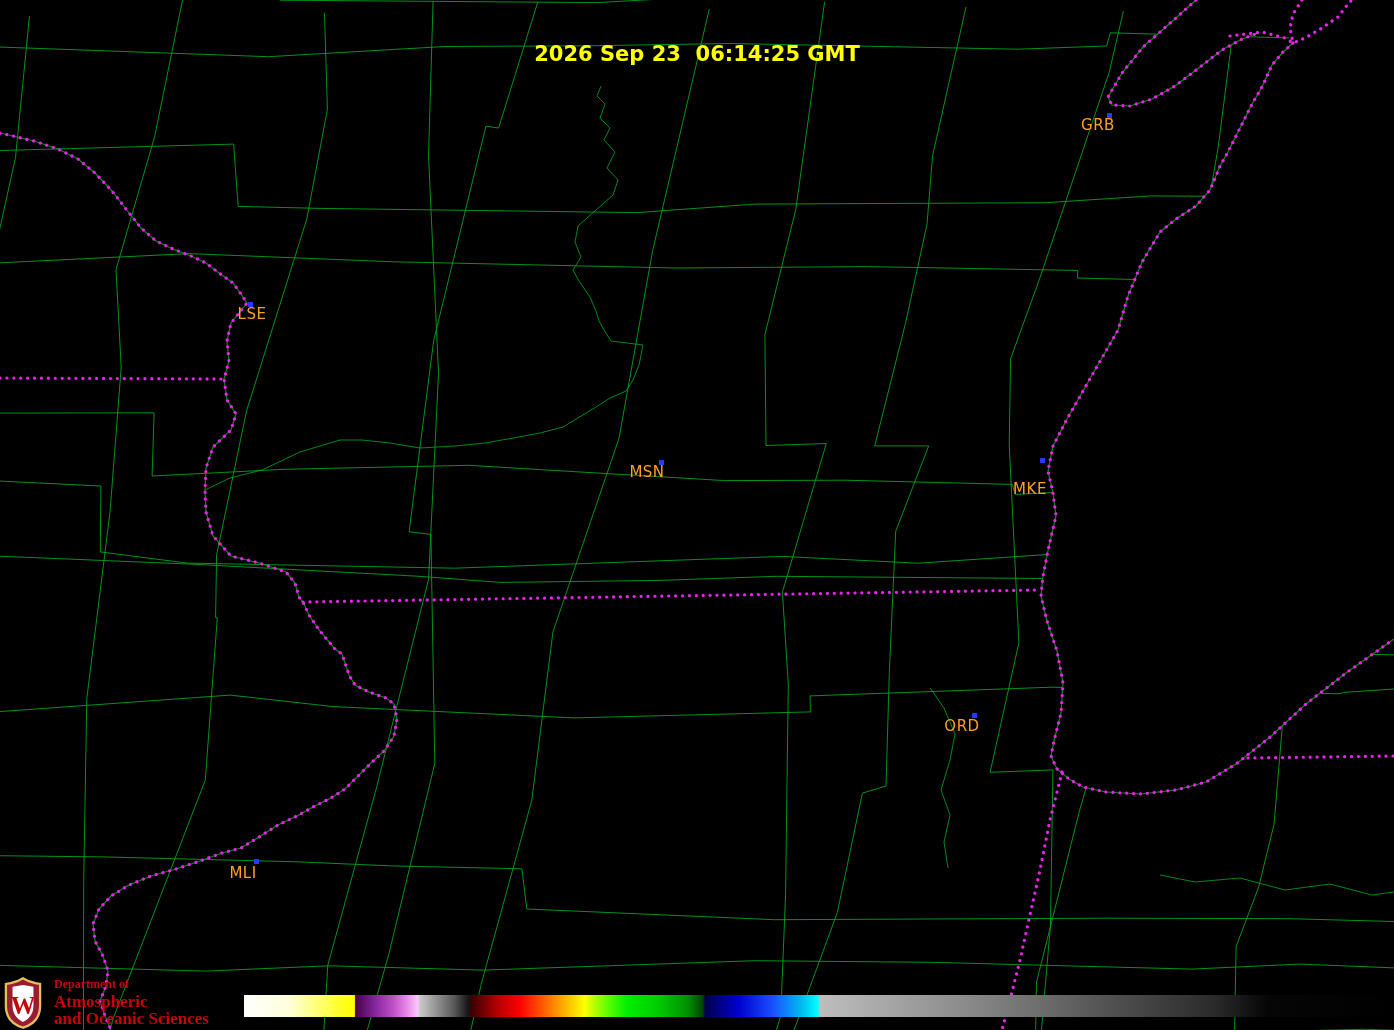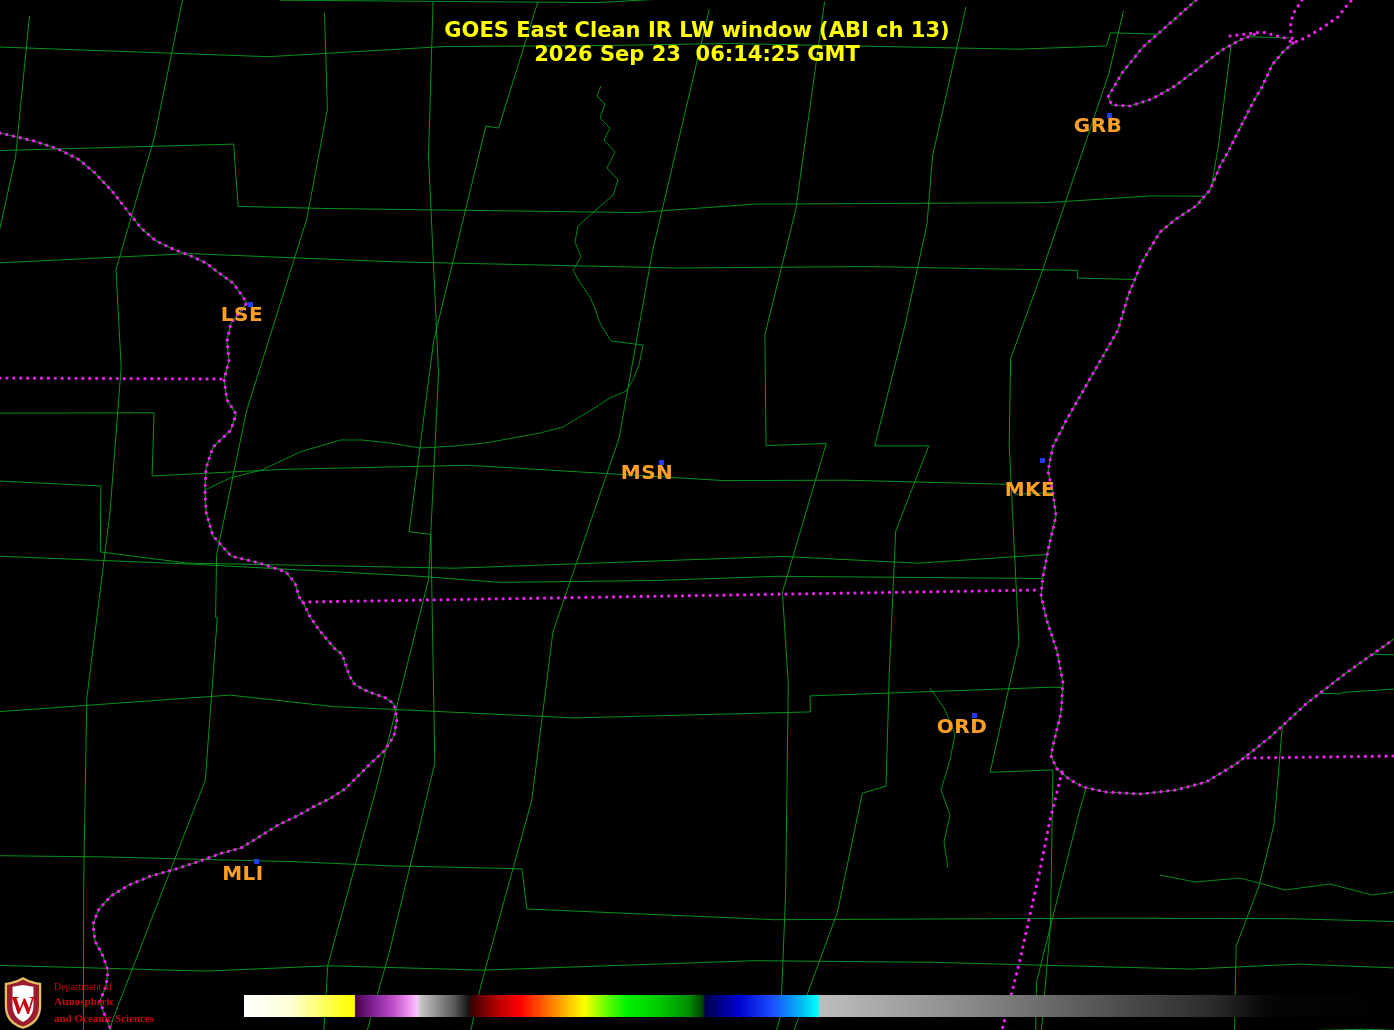--- a/index.html
+++ b/index.html
@@ -9,27 +9,27 @@
   .riverline{fill:none;stroke:var(--county,#00a01c);stroke-width:1;opacity:.85;}
   .waterfill{fill:#000;stroke:none;}
   .shoreline{fill:none;stroke:var(--shore,#008814);stroke-width:1.2;}
   .stateborder{fill:none;stroke:var(--border,#ee22ee);stroke-width:3.2;stroke-linecap:round;stroke-dasharray:.1 6.8;}
   #title{position:absolute;left:0;top:18px;width:100%;text-align:center;color:var(--title,#ffff00);
          font-weight:bold;font-size:21px;line-height:24px;white-space:pre;}
   #stations-layer{position:absolute;left:0;top:0;width:100%;height:100%;}
   .station{position:absolute;}
   .station .dot{position:absolute;width:5px;height:5px;background:var(--dot,#1f3cff);}
   .station .lbl{position:absolute;transform:translate(-50%,-50%);color:var(--station,#ffa024);
-                font-size:20px;font-weight:700;letter-spacing:.5px;}
+                font-size:15px;font-weight:400;letter-spacing:.5px;}
   #colorbar{position:absolute;}
   #logo{position:absolute;left:4px;bottom:1px;display:flex;align-items:flex-end;}
   #logo .crest{flex:0 0 auto;}
   #logo .words{margin-left:12px;margin-bottom:2px;color:var(--logotext,#c5050c);font-family:"Liberation Serif","DejaVu Serif",serif;}
-  #logo .dept{font-size:10px;font-weight:normal;margin-bottom:1px;}
-  #logo .l1,#logo .l2{font-size:11px;line-height:17px;font-weight:bold;}
+  #logo .dept{font-size:12px;font-weight:bold;margin-bottom:1px;}
+  #logo .l1,#logo .l2{font-size:17px;line-height:17px;font-weight:bold;}
 </style>
 </head>
 <body>
 
 <div id="stage">
 
   <svg id="map" width="1394" height="1030" viewBox="0 0 1394 1030">
 
     <g id="mesh">
         <polyline points="-144.0,-5.5 -200.1,229.9 -208.6,348.8 -217.6,410.0 -243.1,494.3 -258.3,562.2 -268.0,737.5 -297.0,879.1 -309.1,960.5 -352.6,1116.6" class="county"></polyline>
@@ -80,30 +80,30 @@
       <path class="stateborder" d="M303,602 L670,596 1037,590"></path>
       <path class="stateborder" d="M1293,43 L1283,52 1272,65 1262,87 1252,104 1244,120 1236,136 1228,152 1220,166 1210,190 1196,206 1176,219 1160,232 1142,262 1128,296 1118,330 1099,363 1083,391 1067,419 1053,446 1048,471 1053,493 1056,516 1049,546 1043,576 1041,596 1047,621 1057,651 1063,683 1061,713 1054,741 1051,756 1057,769 1069,779 1083,787 1106,792 1141,794 1176,790 1206,782 1236,764 1269,738 1306,704 1346,673 1394,639"></path>
       <path class="stateborder" d="M1196,0 L1168,25 1143,47 1122,73 1108,97 1112,105 1130,106 1152,99 1175,86 1200,67 1222,50 1240,40 1258,33"></path>
       <path class="stateborder" d="M1230,36 L1262,32 1285,38 1293,43 1305,38 1322,28 1338,17 1348,4 1352,0"></path>
       <path class="stateborder" d="M1302,0 L1293,14 1290,28 1293,43"></path>
       <path class="stateborder" d="M1248,758 L1394,756"></path>
       <path class="stateborder" d="M1062,772 L1050,820 1040,870 1030,915 1020,960 1010,1000 1002,1030"></path>
     </g>
   </svg>
 
-  <div id="title"><span>GOES East Clean IR LW window (ABI ch 13)</span><br><span>2026 Sep 23  06:14:25 GMT</span></div>
+  <div id="title"><br><span>2026 Sep 23  06:14:25 GMT</span></div>
 
   <div id="stations-layer">
       <div class="station">
         <div class="dot" style="left: 1107px; top: 113px;"></div>
         <div class="lbl" style="left: 1098px; top: 125px;">GRB</div>
       </div>
       <div class="station">
         <div class="dot" style="left: 248px; top: 302px;"></div>
-        <div class="lbl" style="left: 242px; top: 314px;">LSE</div>
+        <div class="lbl" style="left: 252px; top: 314px;">LSE</div>
       </div>
       <div class="station">
         <div class="dot" style="left: 659px; top: 460px;"></div>
         <div class="lbl" style="left: 647px; top: 472px; text-align: right;">MSN</div>
       </div>
       <div class="station">
         <div class="dot" style="left: 1040px; top: 458px;"></div>
         <div class="lbl" style="left: 1030px; top: 489px;">MKE</div>
       </div>
       <div class="station">

